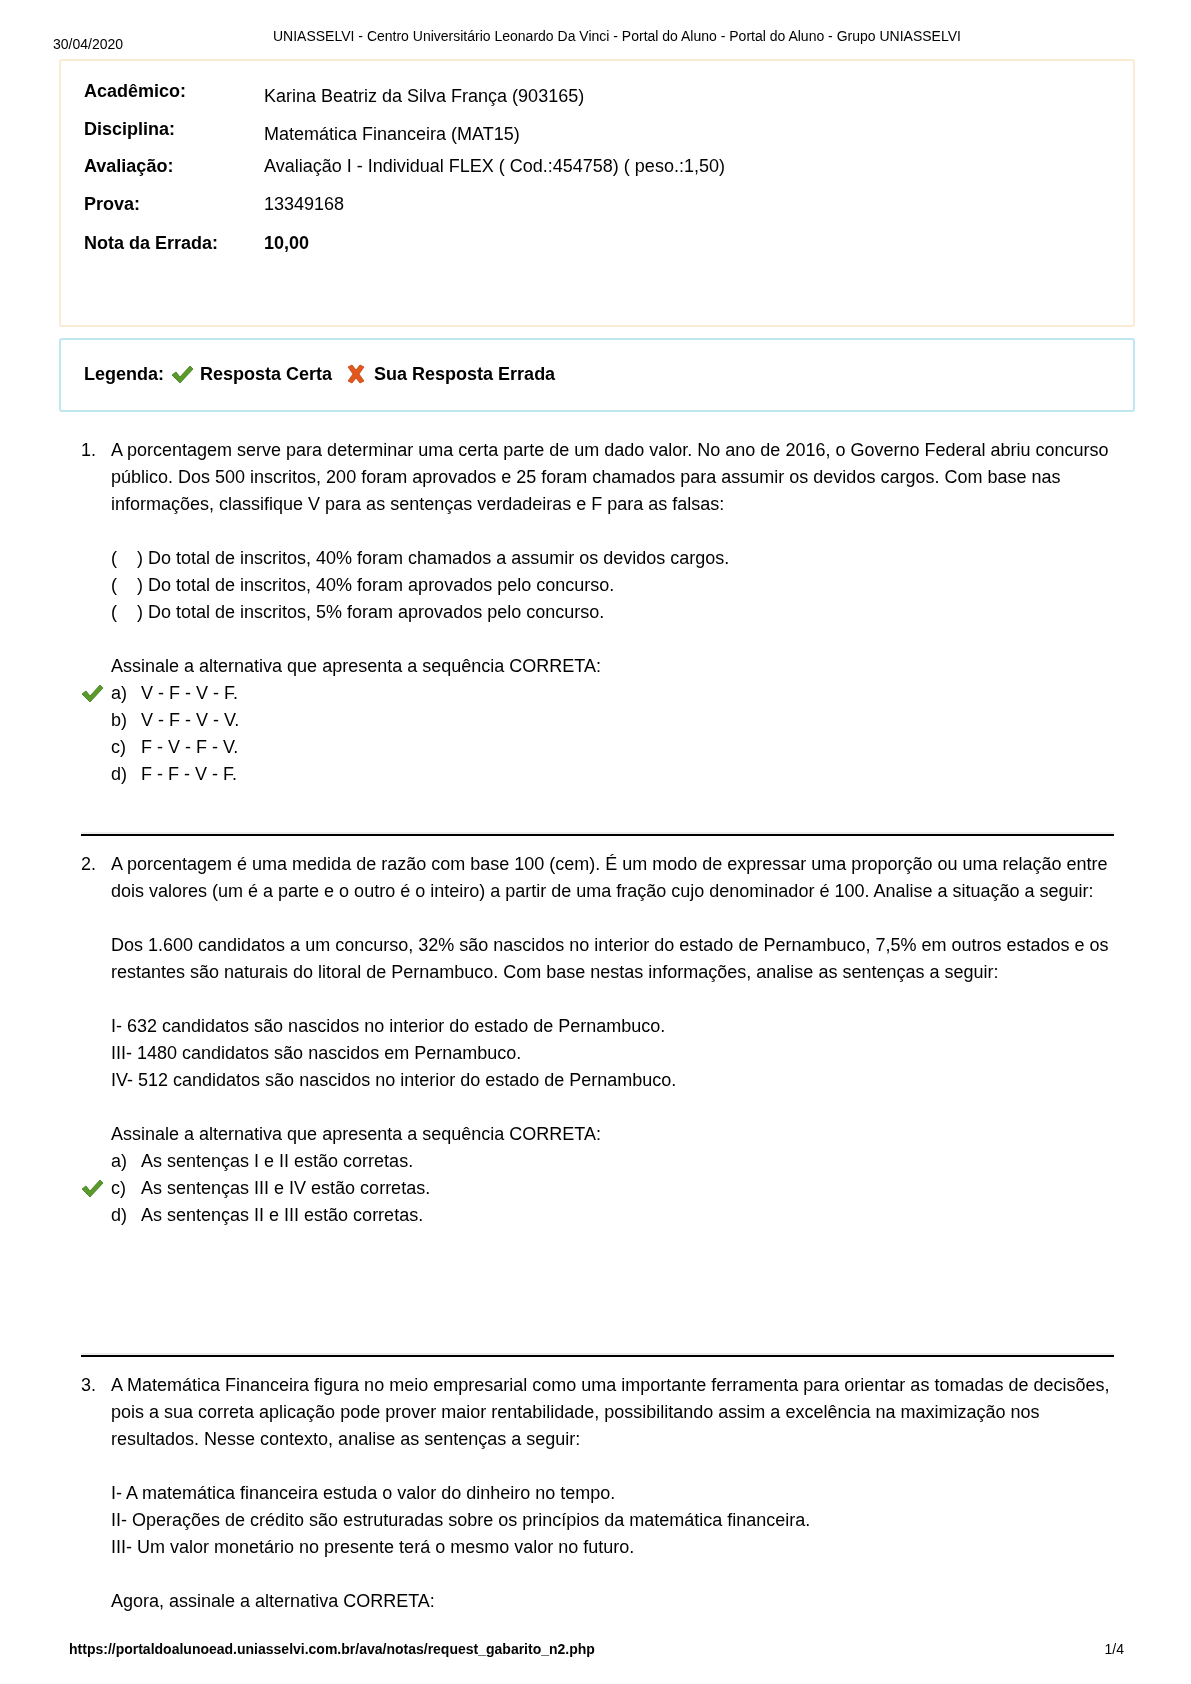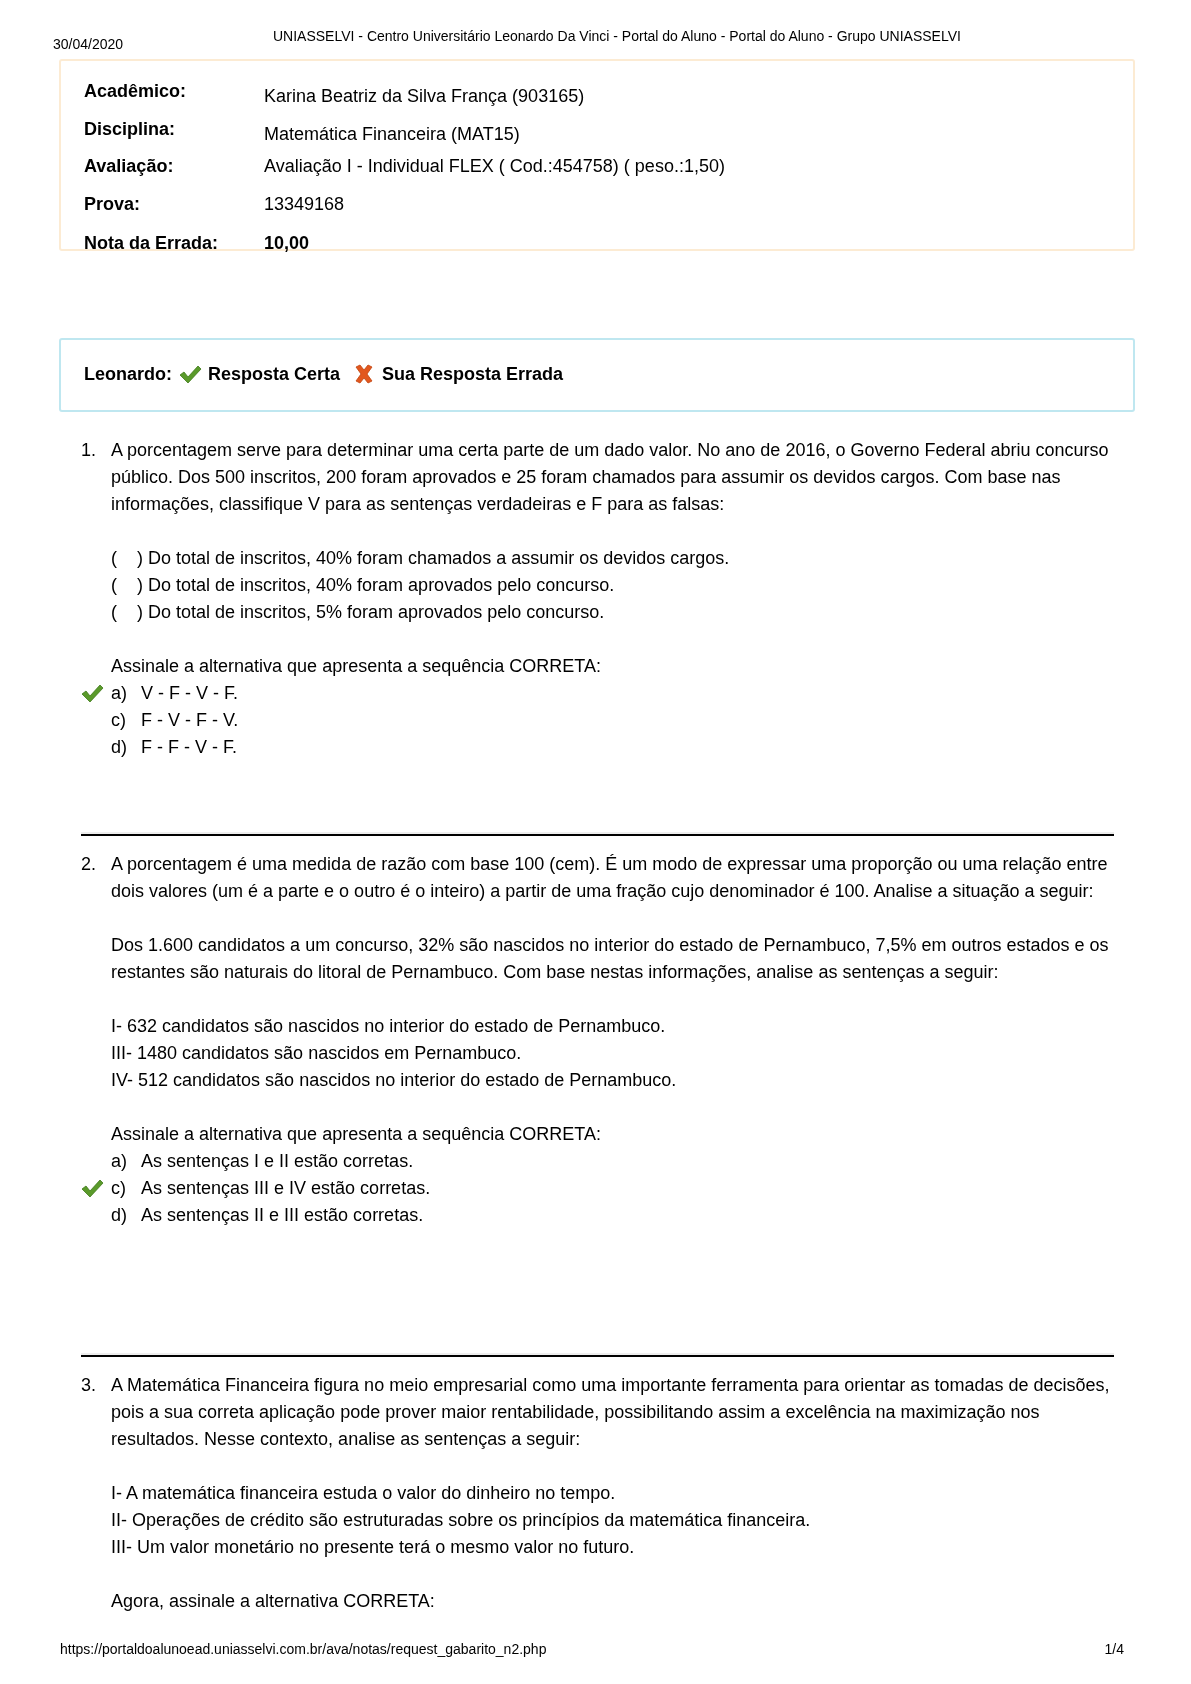--- a/index.html
+++ b/index.html
@@ -34,29 +34,29 @@
     top: 0;
   }
   .print-footer {
     position: absolute;
     top: 1641px;
     left: 53px;
     right: 53px;
     font-size: 14px;
     height: 20px;
   }
-  .print-footer .url { position: absolute; left: 7px; top: 0; }
+  .print-footer .url { position: absolute; left: 16px; top: 0; font-weight: bold; }
   .print-footer .page { position: absolute; right: 14px; top: 0; text-align: right; }
 
   .info-box {
     position: absolute;
     left: 59px;
     top: 59px;
     width: 1076px;
-    height: 192px;
+    height: 268px;
     border: 2px solid #fcebd3;
     border-radius: 3px;
     box-sizing: border-box;
   }
   .info-row {
     position: absolute;
     left: 23px;
     font-size: 18px;
   }
   .info-row .lbl {
@@ -179,21 +179,21 @@
     <span class="val" style="top:0px">13349168</span>
   </div>
   <div class="info-row bold" style="top:172px">
     <span class="lbl">Nota da Errada:</span>
     <span class="val" style="top:0px">10,00</span>
   </div>
 </div>
 
 <div class="legend-box">
   <div class="legend-inner">
-    <span>Leonardo:</span>
+    <span>Legenda:</span>
     <span class="gap"></span>
     <span class="icon">
       <svg width="24" height="22" viewBox="0 0 24 22">
         <path d="M2 12 L6 9 L10 14 L20 3 L23 6 L10 20 Z" fill="#5a9a2a" stroke="#3f7a1a" stroke-width="0.8"></path>
       </svg>
     </span>
     <span class="gap"></span>
     <span>Resposta Certa</span>
     <span class="gap"></span>
       <span class="gap"></span>
@@ -219,20 +219,23 @@
     <p>Assinale a alternativa que apresenta a sequência CORRETA:</p>
     <div class="opt">
       <span class="check">
         <svg width="24" height="22" viewBox="0 0 24 22">
             <path d="M2 12 L6 9 L10 14 L20 3 L23 6 L10 20 Z" fill="#5a9a2a" stroke="#3f7a1a" stroke-width="0.8"></path>
           </svg>
       </span>
       <span class="opt-letter">a)</span><span>V - F - V - F.</span>
     </div>
     <div class="opt">
+      <span class="opt-letter">b)</span><span>V - F - V - V.</span>
+    </div>
+    <div class="opt">
       <span class="opt-letter">c)</span><span>F - V - F - V.</span>
     </div>
     <div class="opt">
       <span class="opt-letter">d)</span><span>F - F - V - F.</span>
     </div>
   </div>
 </div>
 
 <div class="separator" style="top:832px"></div>
 

